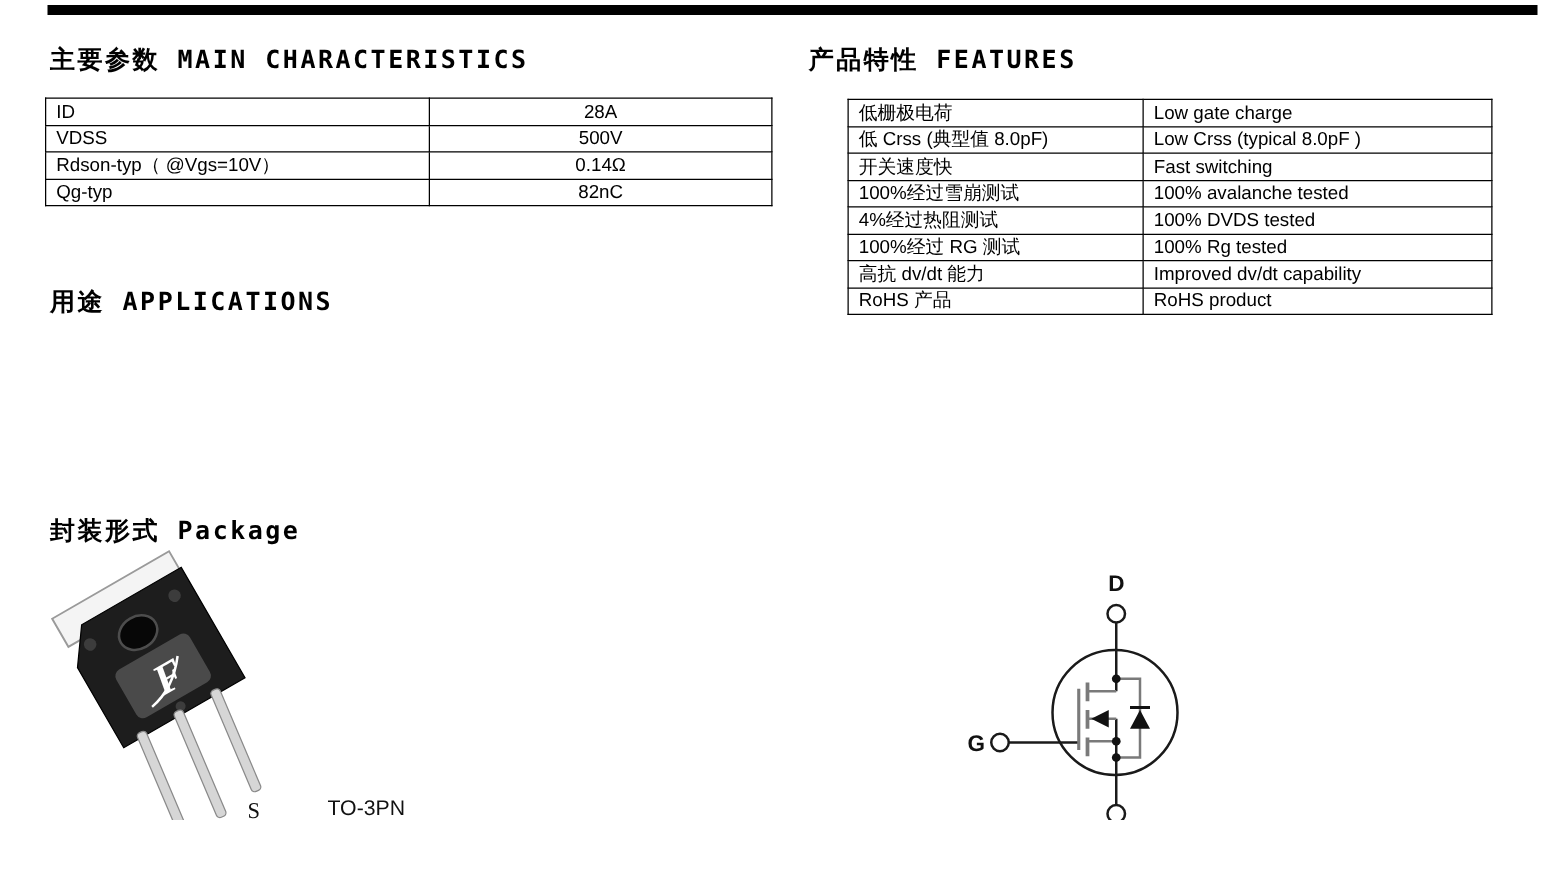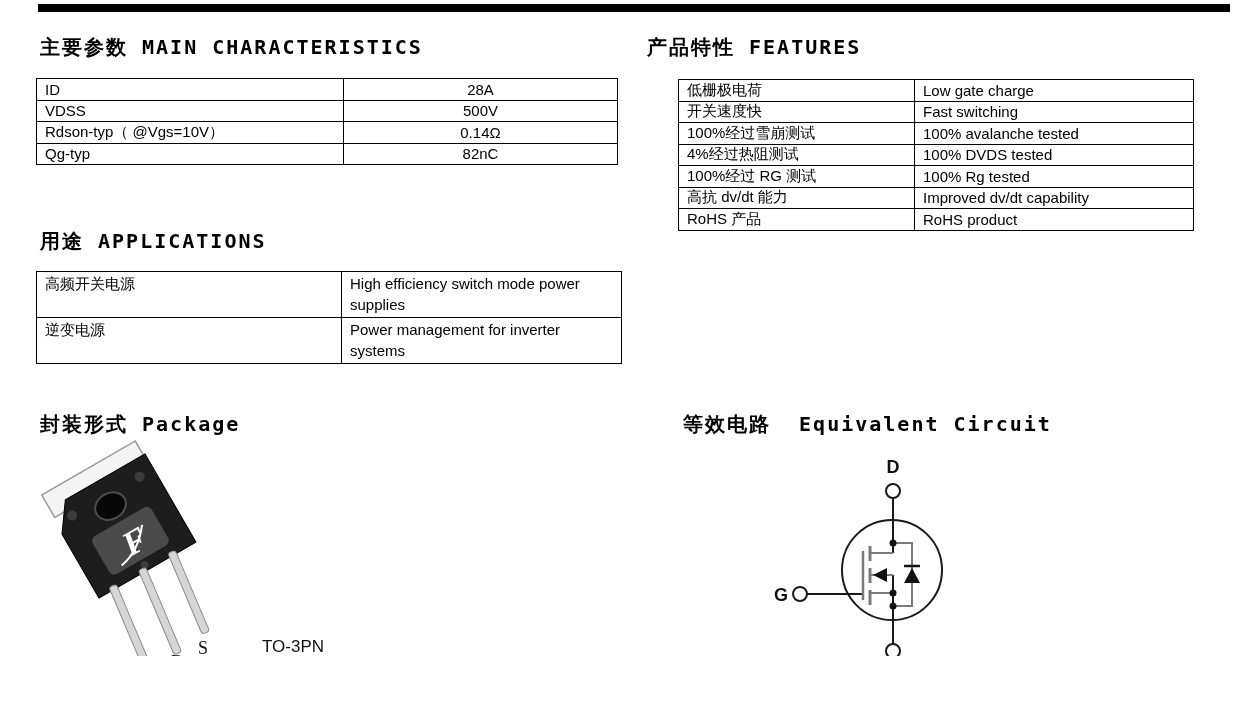--- a/index.html
+++ b/index.html
@@ -62,20 +62,24 @@
     <colgroup>
         <col style="width:236px">
         <col style="width:279px">
       </colgroup>
     <tbody>
       <tr>
         <td class="pl">低栅极电荷</td>
         <td class="pl">Low gate charge</td>
       </tr>
       <tr>
+        <td class="pl">低 Crss (典型值 8.0pF)</td>
+        <td class="pl">Low Crss (typical 8.0pF )</td>
+      </tr>
+      <tr>
         <td class="pl">开关速度快</td>
         <td class="pl">Fast switching</td>
       </tr>
       <tr>
         <td class="pl">100%经过雪崩测试</td>
         <td class="pl">100% avalanche tested</td>
       </tr>
       <tr>
         <td class="pl">4%经过热阻测试</td>
         <td class="pl">100% DVDS tested</td>
@@ -90,36 +94,20 @@
       </tr>
       <tr>
         <td class="pl">RoHS 产品</td>
         <td class="pl">RoHS product</td>
       </tr>
     </tbody>
   </table>
 
   <h2 class="hd" style="left:40px;top:228px;">用途 APPLICATIONS</h2>
 
-  <table class="tbl apps" style="left:36px;top:271px;width:585px;">
-    <colgroup>
-        <col style="width:305px">
-        <col style="width:280px">
-      </colgroup>
-    <tbody>
-      <tr style="height:45px;">
-        <td>高频开关电源</td>
-        <td>High efficiency switch mode power supplies</td>
-      </tr>
-      <tr style="height:45px;">
-        <td>逆变电源</td>
-        <td>Power management for inverter systems</td>
-      </tr>
-    </tbody>
-  </table>
 
   <h2 class="hd" style="left:40px;top:411px;">封装形式 Package</h2>
 
   <svg class="abs" style="left:28px;top:438px;" width="235" height="255" viewBox="0 0 235 255">
     <g transform="translate(12,58) rotate(-30)">
 
       <rect x="2" y="0" width="108" height="26" fill="#f4f4f4" stroke="#9a9a9a" stroke-width="1.5"></rect>
 
       <polygon points="0,44 20,16 112,16 112,118 0,118" fill="#1d1d1d" stroke="#000"></polygon>
 
@@ -142,21 +130,20 @@
 
   <span class="pin-label" style="left:146px;top:666px;">G</span>
   <span class="pin-label" style="left:171px;top:652px;">D</span>
   <span class="pin-label" style="left:198px;top:638px;">S</span>
 
   <div class="pkg-type">
     <div>TO-3PN</div>
     <div>FHA series</div>
   </div>
 
-  <h2 class="hd" style="left:683px;top:411px;">等效电路  Equivalent Circuit</h2>
 
   <svg class="abs" style="left:740px;top:450px;" width="300" height="240" viewBox="0 0 300 240">
 
     <text class="term" x="153" y="23" text-anchor="middle">D</text>
     <text class="term" x="41" y="151" text-anchor="middle">G</text>
     <text class="term" x="153" y="232" text-anchor="middle">S</text>
 
     <circle cx="153" cy="41" r="7" fill="#fff" stroke="#1a1a1a" stroke-width="2"></circle>
     <circle cx="60" cy="144" r="7" fill="#fff" stroke="#1a1a1a" stroke-width="2"></circle>
     <circle cx="153" cy="201" r="7" fill="#fff" stroke="#1a1a1a" stroke-width="2"></circle>

